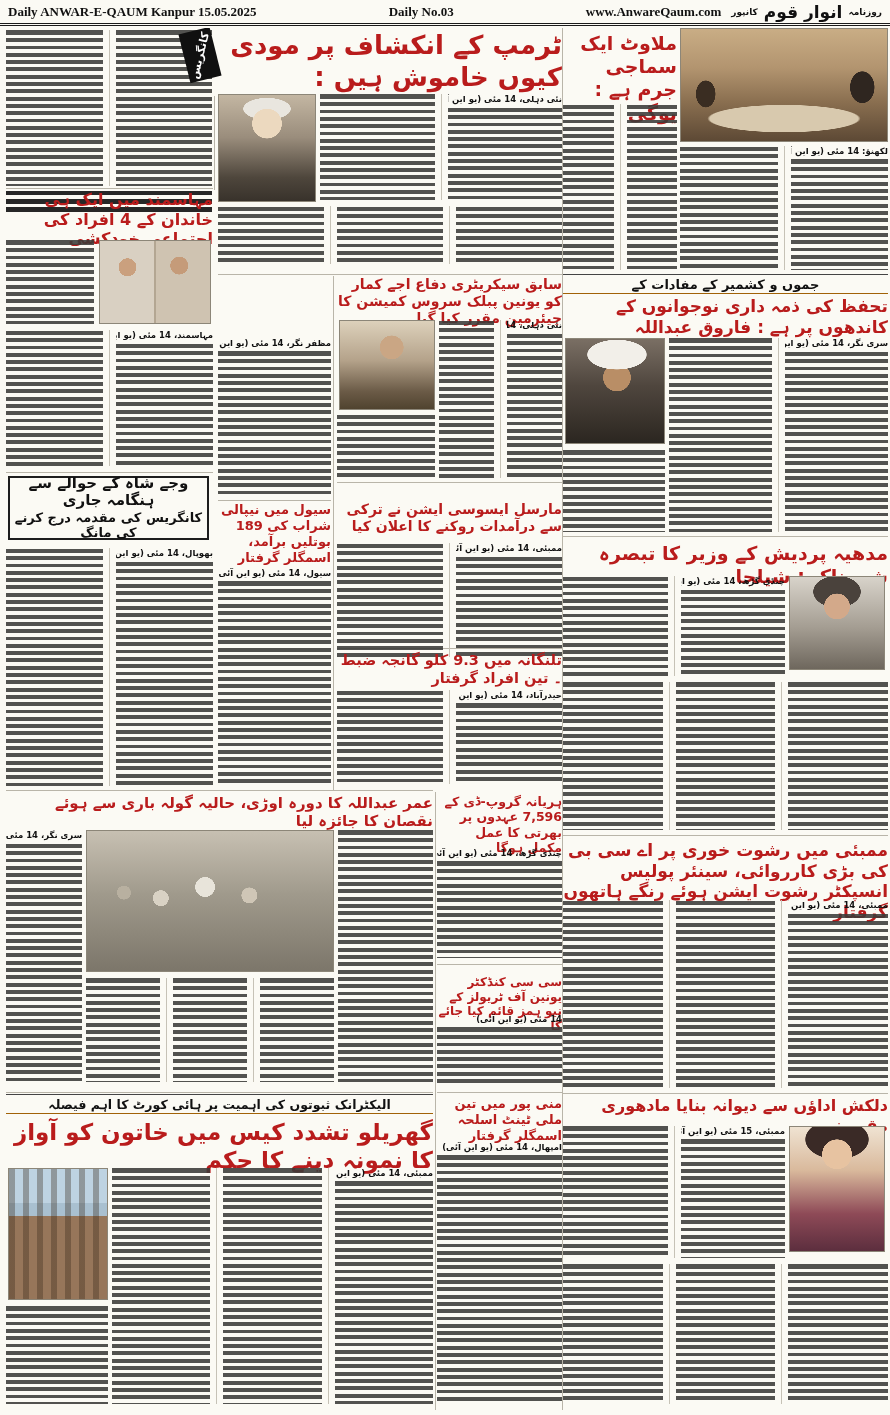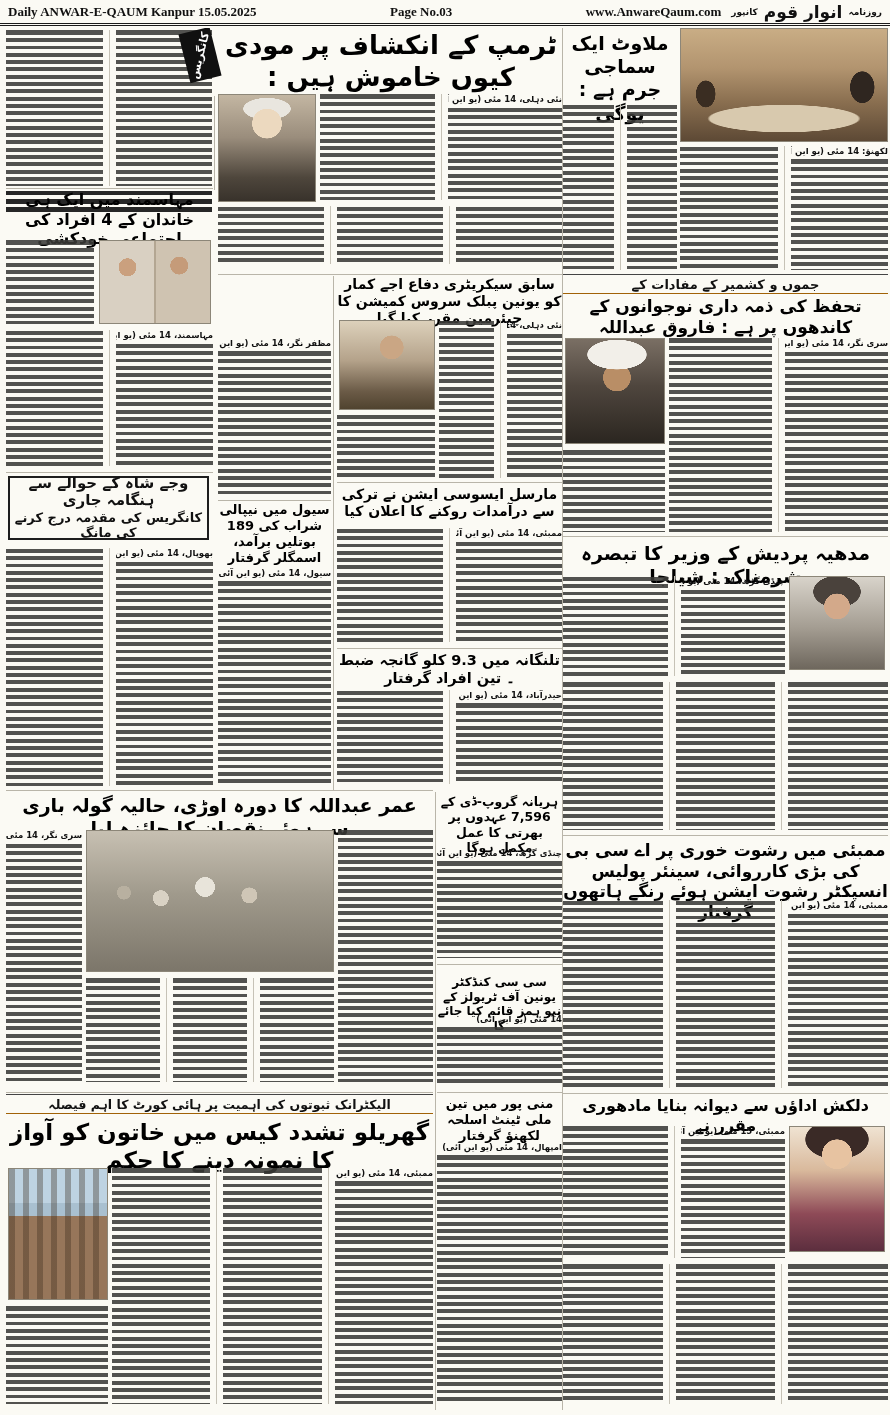--- a/index.html
+++ b/index.html
@@ -8,21 +8,21 @@
         font-family:"DejaVu Sans",sans-serif;color:#111;margin:0 auto}
   
   .hdr{position:absolute;left:0;top:0;width:890px;height:26px;display:flex;align-items:center;
        justify-content:space-between;padding:0 8px;border-bottom:3px double #1a1a1a;
        font-family:"Liberation Serif",serif;font-weight:bold;font-size:13px;background:#fbfaf4}
   .mast{display:flex;direction:rtl;align-items:center;gap:6px;font-family:"DejaVu Sans",sans-serif}
   .mast .small{font-size:9px;font-weight:bold}
   .mast .big{font-size:17px;font-weight:bold;letter-spacing:.5px}
   
   .art{position:absolute;overflow:hidden}
-  .hl{font-weight:bold;text-align:center;line-height:1.22;color:#000000;position:absolute}
+  .hl{font-weight:bold;text-align:right;line-height:1.22;color:#b91c1c;position:absolute}
   .kick{position:absolute;font-weight:bold;text-align:center;border-top:1px solid #444;
         border-bottom:1px solid #a16207;display:flex;align-items:center;justify-content:center}
   .cols{position:absolute;display:flex;flex-direction:row-reverse;gap:6px;align-items:stretch}
   .col{flex:1;display:flex;flex-direction:column;min-width:0}
   .col+.col{border-right:1px solid #c6c2b6;padding-right:6px}
   .dl{font-size:8.5px;font-weight:bold;line-height:1.25;margin-bottom:2px;white-space:nowrap;
       overflow:hidden;direction:rtl;text-align:right}
   .sim{flex:1;background-image:repeating-linear-gradient(to bottom,#3b3b38 0 3.8px,transparent 3.8px 7.3px);
        background-position:0 1px;opacity:.88}
   .simb{background-image:repeating-linear-gradient(to bottom,#1c1c1c 0 4.4px,transparent 4.4px 8.2px);opacity:.95}
@@ -75,21 +75,21 @@
     radial-gradient(ellipse 32px 20px at 50% 10%,#3a2a26 0 98%,transparent 100%),
     linear-gradient(180deg,#efe3d2 0%,#d9b99c 35%,#8e4a57 70%,#5c2e3e 100%)}
 </style>
 </head>
 <body>
 
 <div class="page">
 
   <div class="hdr">
     <span>Daily ANWAR-E-QAUM Kanpur 15.05.2025</span>
-    <span>Page No.03</span>
+    <span>Daily No.03</span>
     <span style="display:flex;align-items:center;gap:10px">
       <span>www.AnwareQaum.com</span>
       <span class="mast" lang="ur">
         <span class="small">روزنامہ</span>
         <span class="big">انوار قوم</span>
         <span class="small">کانپور</span>
       </span>
     </span>
   </div>
 
@@ -300,21 +300,21 @@
         <div class="dl" lang="ur">نئی دہلی، 14 مئی (یو این آئی)</div>
         <div class="sim"></div>
       </div>
       <div class="col">
           <div class="sim"></div>
         </div>
     </div>
     <div class="solo-sim sim" style="left:0;top:138px;width:98px;height:64px"></div>
   </section>
 
-  <section class="art" style="left:337px;top:484px;width:225px;height:162px">
+  <section class="art" style="left:337px;top:499px;width:225px;height:162px">
     <h2 class="hl" dir="rtl" lang="ur" style="left:0;top:2px;width:225px;height:38px;font-size:14px">مارسل ایسوسی ایشن نے ترکی سے درآمدات روکنے کا اعلان کیا</h2>
     <div class="cols" style="left:0;top:44px;width:225px;height:114px">
       <div class="col">
         <div class="dl" lang="ur">ممبئی، 14 مئی (یو این آئی)</div>
         <div class="sim"></div>
       </div>
       <div class="col">
           <div class="sim"></div>
         </div>
     </div>
@@ -337,21 +337,21 @@
     <h2 class="hl" dir="rtl" lang="ur" style="left:0;top:0;width:113px;height:62px;font-size:13px">سیول میں نیپالی شراب کی 189 بوتلیں برآمد، اسمگلر گرفتار</h2>
     <div class="cols" style="left:0;top:66px;width:113px;height:218px">
       <div class="col">
         <div class="dl" lang="ur">سیول، 14 مئی (یو این آئی)</div>
         <div class="sim"></div>
       </div>
     </div>
   </section>
 
   <section class="art" style="left:6px;top:792px;width:427px;height:298px">
-    <h2 class="hl" dir="rtl" lang="ur" style="left:0;top:2px;width:427px;height:26px;font-size:19px">عمر عبداللہ کا دورہ اوڑی، حالیہ گولہ باری سے ہوئے نقصان کا جائزہ لیا</h2>
+    <h2 class="hl" dir="rtl" lang="ur" style="left:0;top:2px;width:427px;height:26px;font-size:15px">عمر عبداللہ کا دورہ اوڑی، حالیہ گولہ باری سے ہوئے نقصان کا جائزہ لیا</h2>
     <div class="photo p-crowd" style="left:80px;top:38px;width:248px;height:142px"></div>
     <div class="cols" style="left:0;top:38px;width:76px;height:252px">
       <div class="col">
         <div class="dl" lang="ur">سری نگر، 14 مئی (یو این آئی)</div>
         <div class="sim"></div>
       </div>
     </div>
     <div class="solo-sim sim" style="left:332px;top:38px;width:95px;height:252px"></div>
     <div class="cols" style="left:80px;top:186px;width:248px;height:104px">
       <div class="col">
@@ -380,21 +380,21 @@
     <h2 class="hl" dir="rtl" lang="ur" style="left:0;top:9px;width:125px;height:44px;font-size:12px">سی سی کنڈکٹر یونین آف ٹریولز کے نیو ہمز قائم کیا جائے گا</h2>
     <div class="cols" style="left:0;top:48px;width:125px;height:72px">
       <div class="col">
         <div class="dl" lang="ur">14 مئی (یو این آئی)</div>
         <div class="sim"></div>
       </div>
     </div>
   </section>
 
   <section class="art" style="left:437px;top:1094px;width:125px;height:316px">
-    <h2 class="hl" dir="rtl" lang="ur" style="left:0;top:2px;width:125px;height:42px;font-size:13px">منی پور میں تین ملی ٹینٹ اسلحہ لکھنؤ گرفتار</h2>
+    <h2 class="hl" dir="rtl" lang="ur" style="left:0;top:2px;width:125px;height:42px;font-size:13px">منی پور میں تین ملی ٹینٹ اسلحہ اسمگلر گرفتار</h2>
     <div class="cols" style="left:0;top:48px;width:125px;height:262px">
       <div class="col">
         <div class="dl" lang="ur">امپھال، 14 مئی (یو این آئی)</div>
         <div class="sim"></div>
       </div>
     </div>
   </section>
 
   <section class="art" style="left:6px;top:1094px;width:427px;height:316px">
     <div class="kick" lang="ur" style="left:0;top:0;width:427px;height:20px;font-size:12.5px">الیکٹرانک ثبوتوں کی اہمیت پر ہائی کورٹ کا اہم فیصلہ</div>

